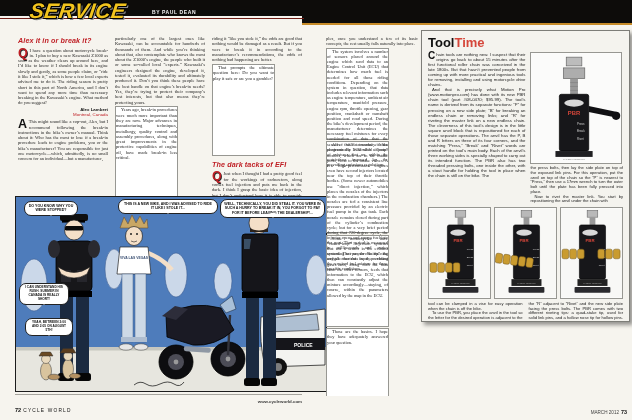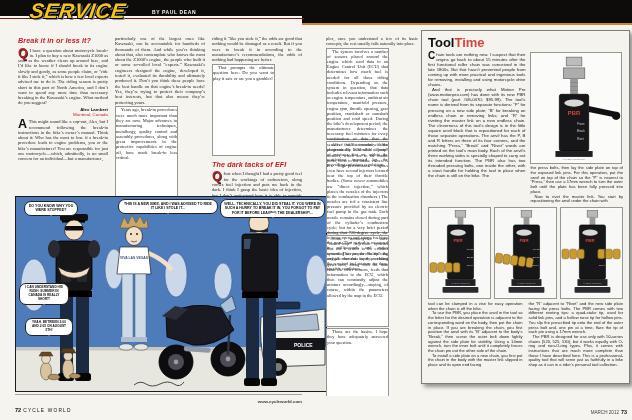--- a/index.html
+++ b/index.html
@@ -46,21 +46,21 @@
   .footL{position:absolute;left:15px;top:398px;font-family:"Liberation Sans",sans-serif;color:#111;}
   .footL .num{font-weight:700;font-size:5.6px;}
   .footL .mag{font-size:4.8px;letter-spacing:1.2px;margin-left:2px;}
   .footUrl{position:absolute;left:225px;top:399px;width:77px;text-align:right;
            font:700 4.4px "Liberation Sans",sans-serif;color:#3a3a3a;}
   .footR{position:absolute;left:515px;top:409px;width:112px;text-align:right;
          font:4.6px "Liberation Sans",sans-serif;color:#444;}
   .footR .num{font-weight:700;font-size:5.4px;color:#111;margin-left:2px;}
 
   
-  .tt{position:absolute;left:421px;top:30px;width:209px;height:354px;background:#f4f3ee;
+  .tt{position:absolute;left:421px;top:30px;width:209px;height:292px;background:#f4f3ee;
       border:1px solid #7d7d78;box-shadow:2.5px 3px 4px rgba(0,0,0,.4);
       box-sizing:border-box;padding:4px 6px;overflow:hidden;}
   .ttTitle{font:900 13px "Liberation Sans",sans-serif;margin:0 0 2px 0;}
   .ttTitle .t1{color:#101010;} .ttTitle .t2{color:#d5463a;}
   .ttBody{display:flex;gap:5px;}
   .ttTextL{width:99px;font:400 4.3px/5.05px "Liberation Sans",sans-serif;text-align:justify;color:#222;}
   .ttTextL p{margin:0;}
   .ttTextL p+p{text-indent:4px;}
   .ttTextL p.dcap::first-letter{float:left;font:700 10px/8.5px "Liberation Sans",sans-serif;margin-right:1px;color:#111;}
   .ttRight{width:94px;}
@@ -78,21 +78,21 @@
 
 <div class="sheet">
 
   <div class="band-base"></div>
   <div class="band-right"></div>
   <div class="maroon-rule"></div>
   <div class="logo">SERVICE</div>
   <div class="byline">BY PAUL DEAN</div>
 
   <div class="col" id="col1">
-    <h2 class="head">Break it in or less it?</h2>
+    <h2 class="head">Alex it in or break it?</h2>
     <p><span class="dc dcQ">Q</span><span>I have a question about motorcycle break-in. I plan to buy a new Kawasaki Z1000 as soon as the weather clears up around here, and I’d like to know if I should break in its engine slowly and gently, as some people claim, or “ride it like I stole it,” which is how a few local experts advised me to do it. The riding season is pretty short in this part of North America, and I don’t want to spend any more time than necessary breaking in the Kawasaki’s engine. What method do you suggest?</span></p>
     <div class="attrib">
       <div class="nm">Alex Lambert</div>
       <div class="pl">Montreal, Canada</div>
     </div>
     <p><span class="dc dcA">A</span><span>This might sound like a cop-out, Alex, but I recommend following the break-in instructions in the bike’s owner’s manual. Think about it: Who has the most to lose if a break-in procedure leads to engine problems, you or the bike’s manufacturer? You are responsible for just one motorcycle—which, admittedly, is no small concern for an individual—but a manufacturer,</span></p>
   </div>
 
   <div class="col" id="col2">
     <p>particularly one of the largest ones like Kawasaki, can be accountable for hundreds of thousands of them. And while you’re thinking about that, also contemplate who knows the most about the Z1000’s engine, the people who built it or some so-called local “experts.” Kawasaki’s engineers designed the engine, developed it, tested it, evaluated its durability and ultimately produced it. Don’t you think these people have the best handle on that engine’s break-in needs? Yes, they’re trying to protect their company’s best interests, but that also means they’re protecting yours.</p>

